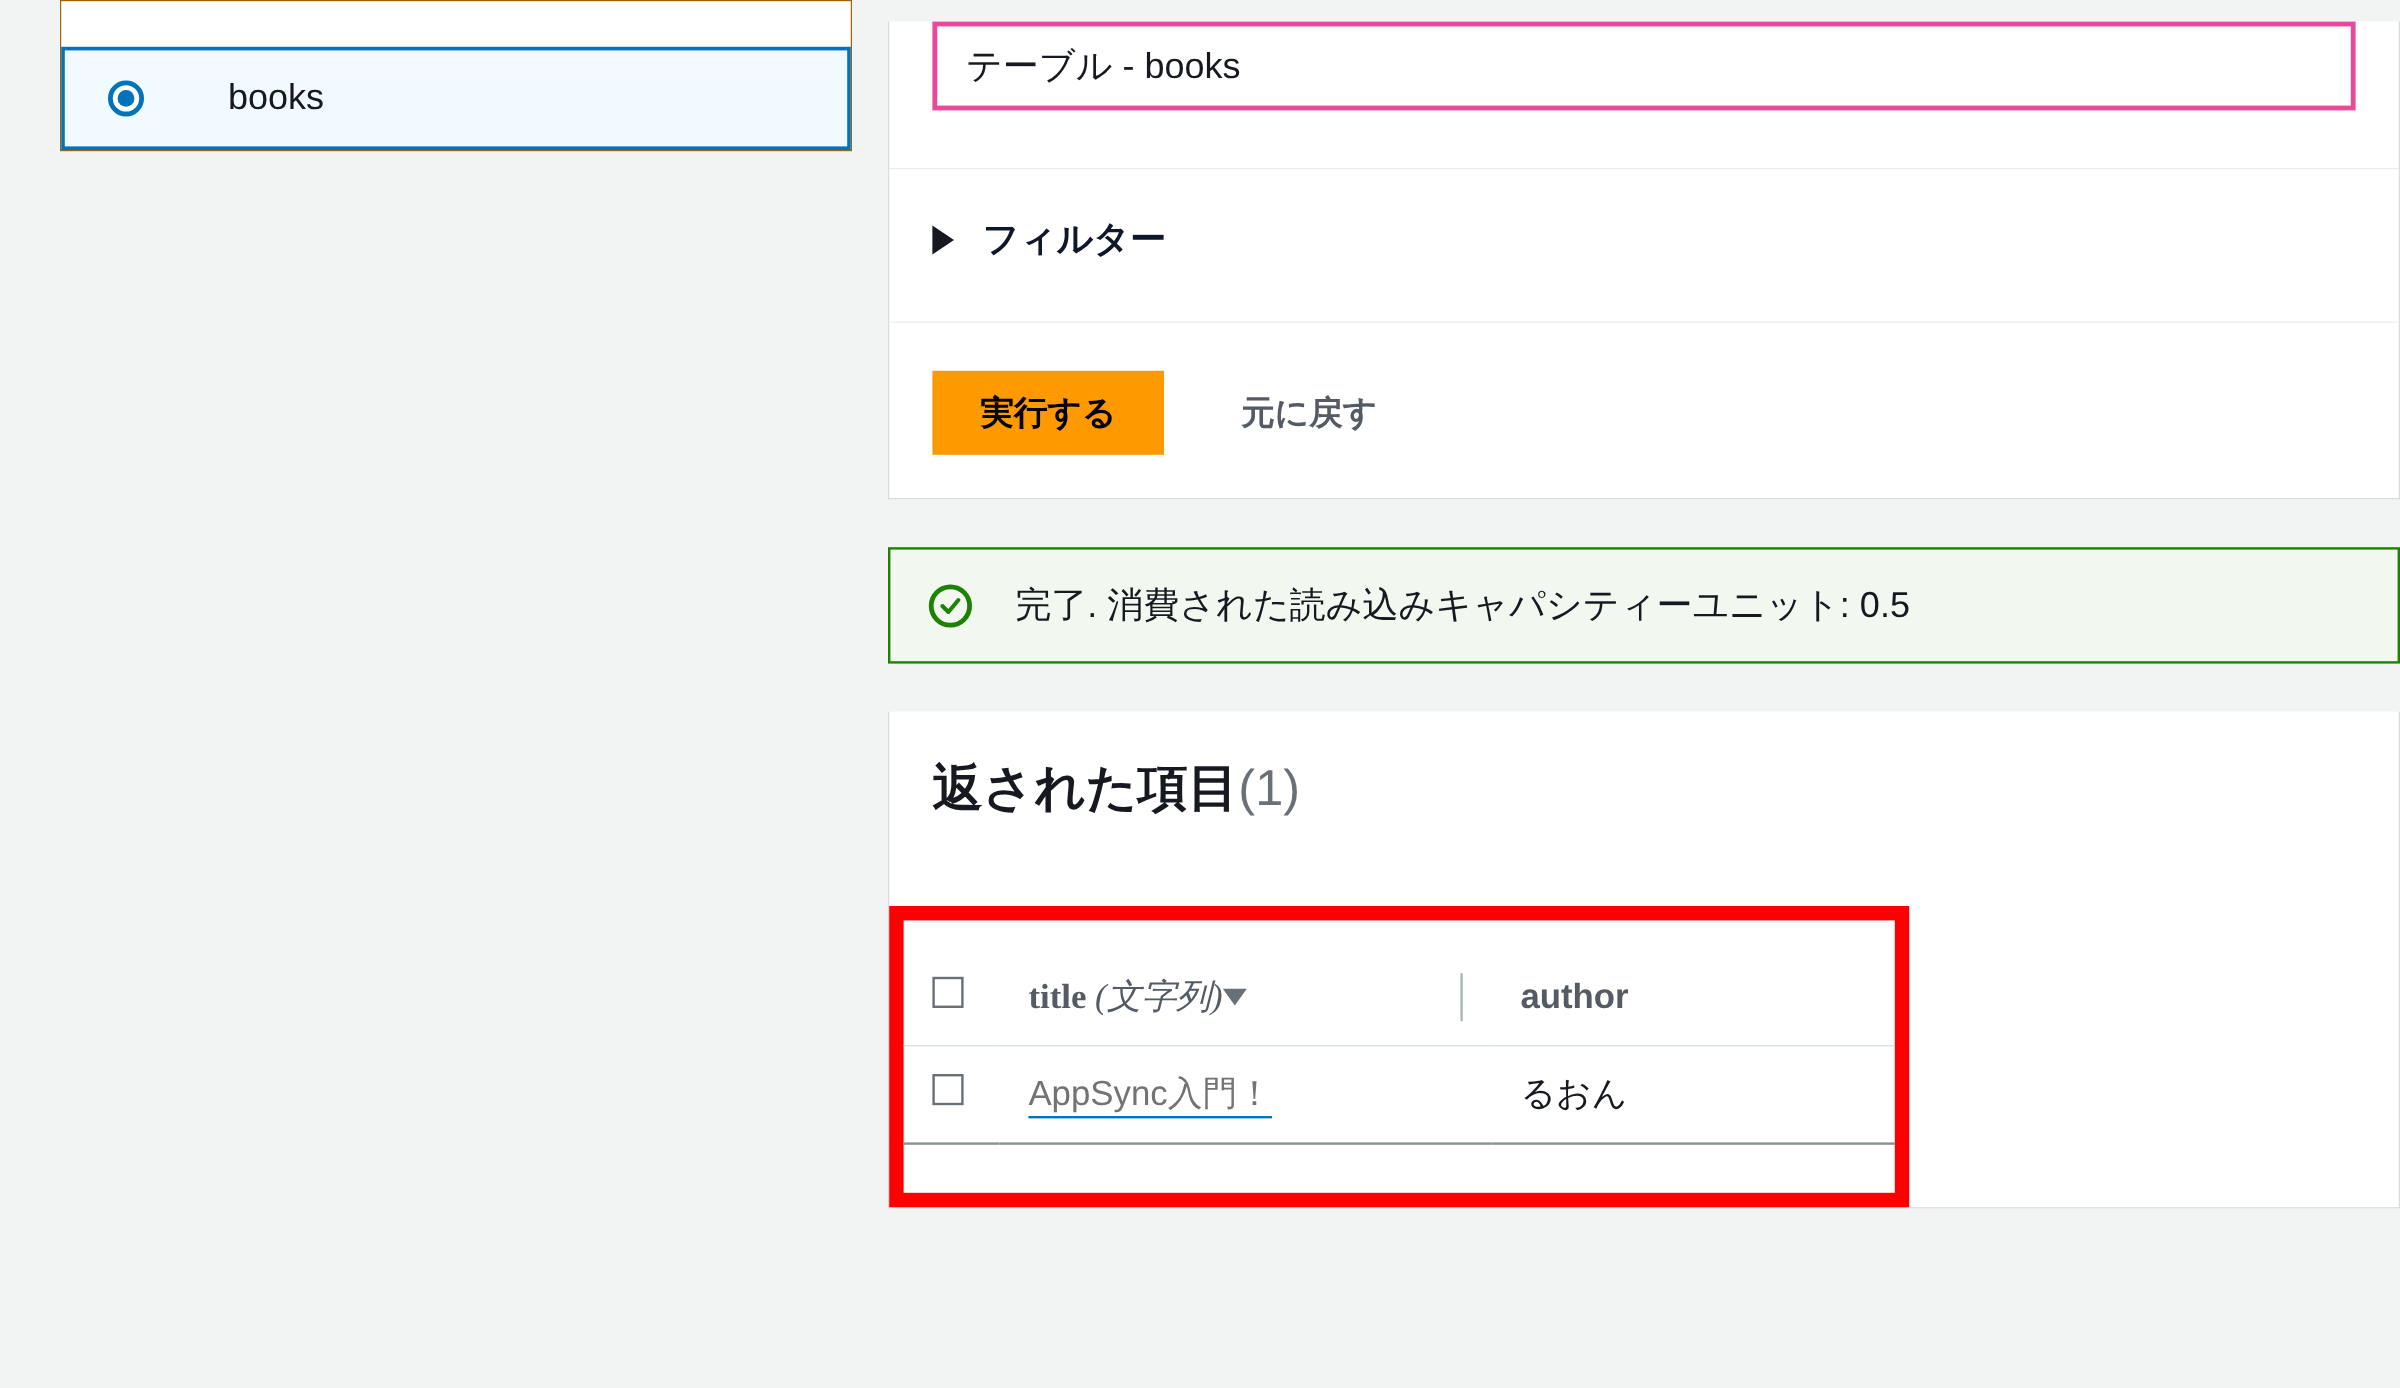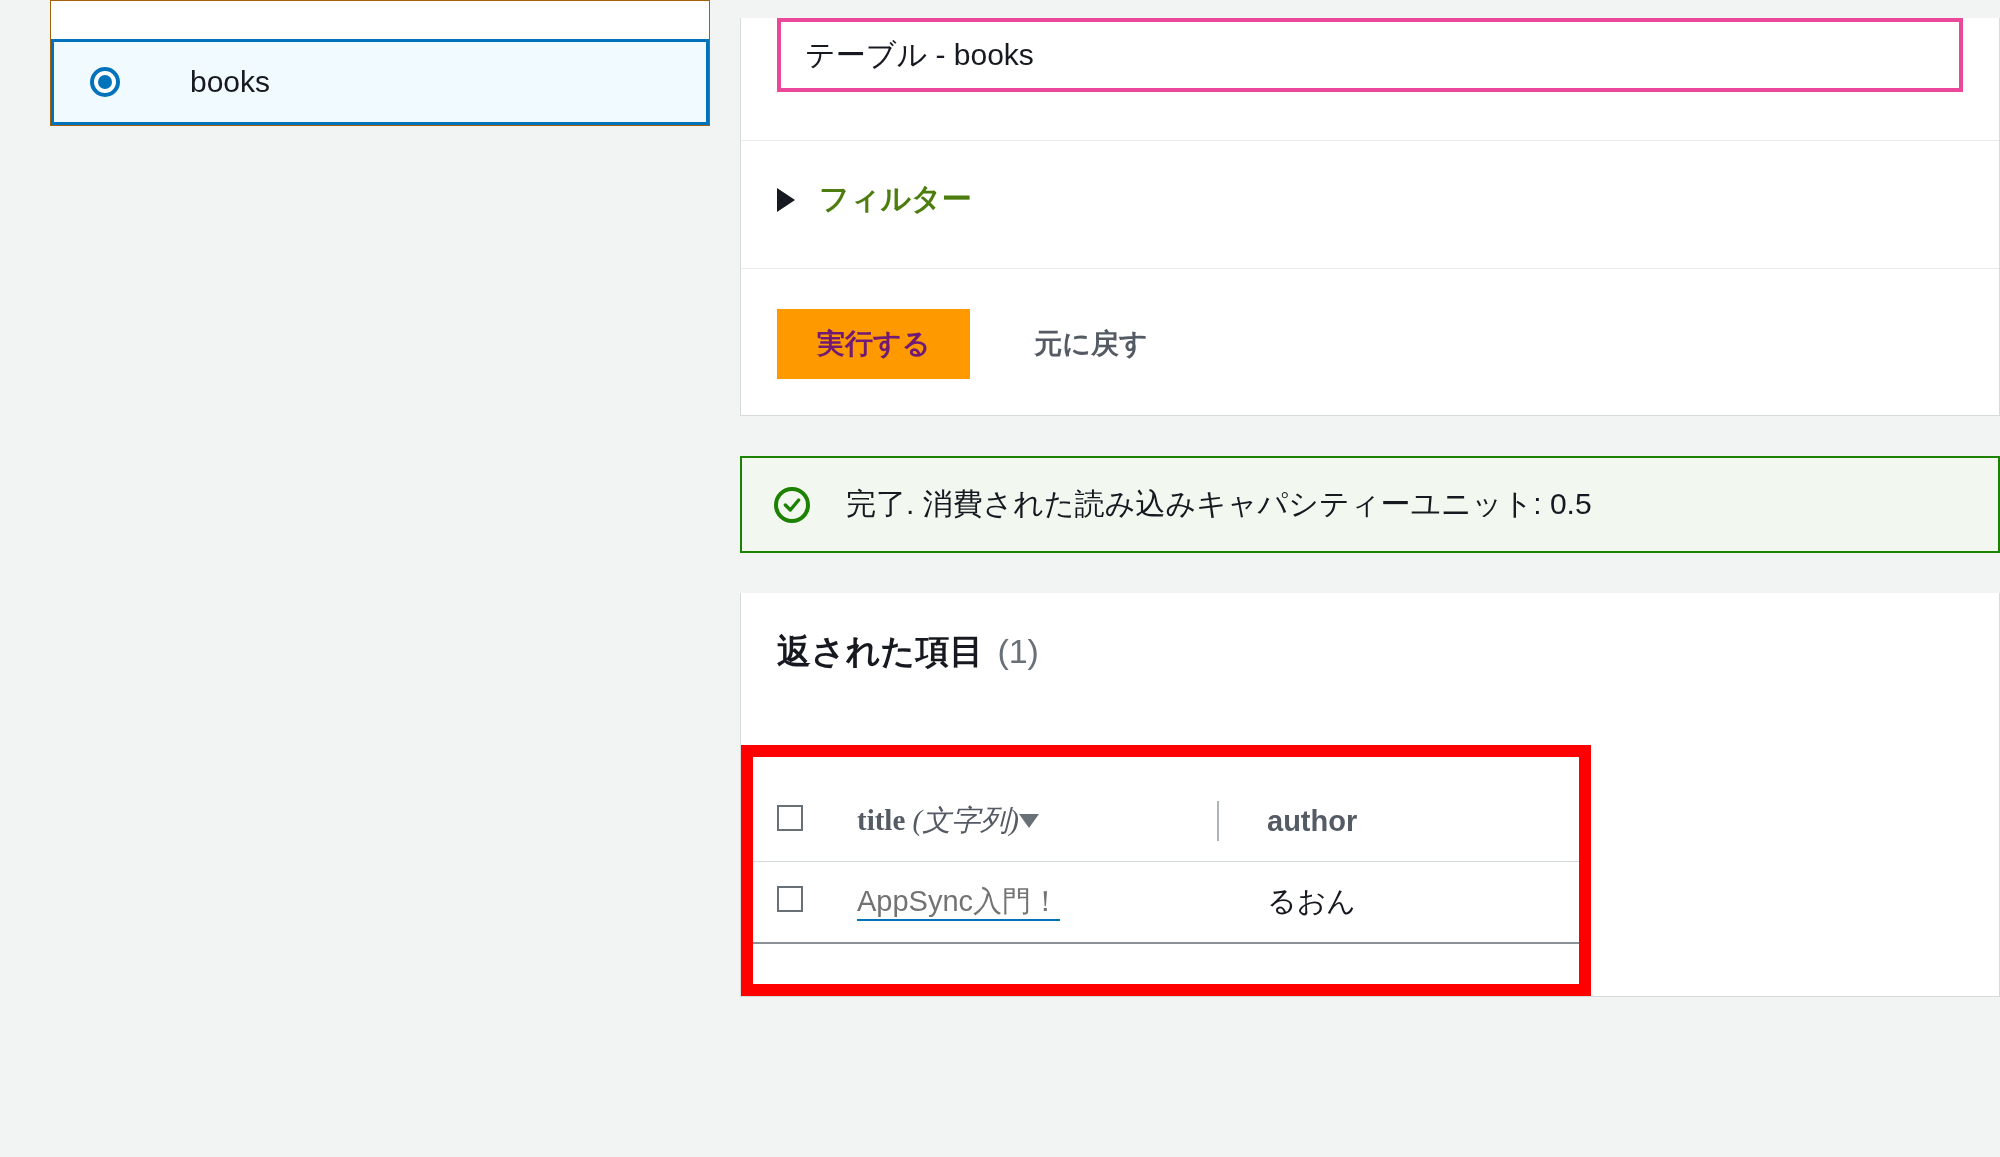--- a/index.html
+++ b/index.html
@@ -72,37 +72,37 @@
     padding: 0 24px;
     font-size: 30px;
     color: #16191f;
     background: #fff;
   }
   .hr { height: 1px; background: #e9ebed; margin: 48px -36px 0 -36px; }
 
   .filter-row {
     display: flex; align-items: center; gap: 24px;
     margin-top: 38px;
-    font-size: 30px; font-weight: 600; color: #4d7c0f;
+    font-size: 30px; font-weight: 600; color: #0f172a;
   }
   .caret-right {
     display: inline-block;
     width: 0; height: 0;
     border-top: 12px solid transparent;
     border-bottom: 12px solid transparent;
     border-left: 18px solid #16191f;
   }
 
   .btn-row {
     display: flex; align-items: center; gap: 64px;
     margin-top: 40px;
   }
   .btn-primary {
     background: #ff9900;
-    color: #701a75;
+    color: #000000;
     font-weight: 700;
     font-size: 28px;
     padding: 16px 40px;
     border: none;
     cursor: pointer;
   }
   .btn-link {
     background: none; border: none;
     color: #545b64; font-weight: 700; font-size: 28px;
     cursor: pointer;
@@ -128,22 +128,22 @@
 
   
   .results {
     margin-top: 40px;
     background: #fff;
     border: 1px solid #d5dbdb;
     border-top: none;
     padding: 36px 0 0 0;
   }
   .results-head {
-    display: flex; align-items: baseline; gap: 14px;
-    font-size: 34px; font-weight: 700; padding: 0 36px;
+    display: flex; align-items: baseline; 
+    font-size: 42px; font-weight: 700; padding: 0 36px;
   }
   .results-head .count { font-weight: 400; color: #687078; }
 
   
   .highlight-wrap {
     margin-top: 70px;
     border: 12px solid #ff0000;
     width: 850px;
     padding: 24px 0 40px 0;
   }

